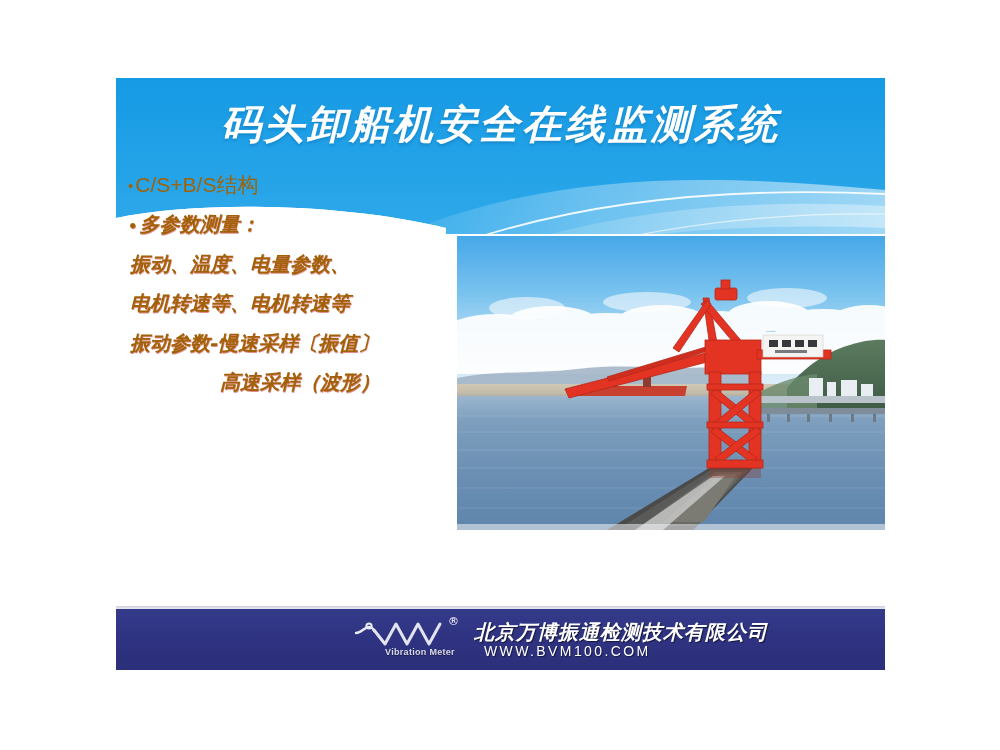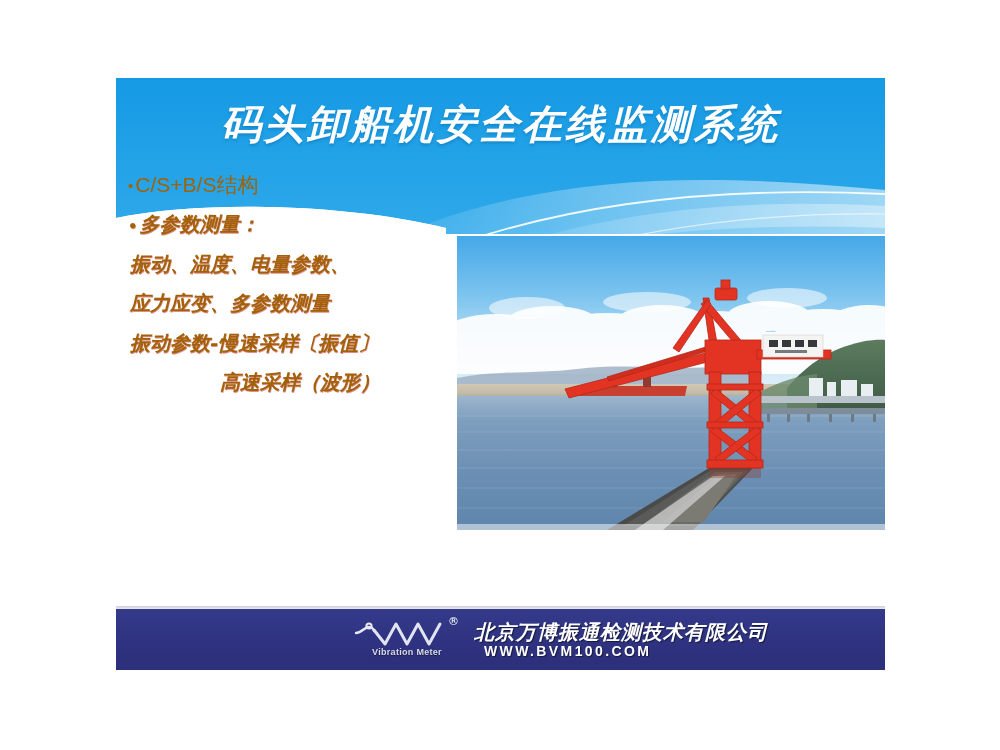--- a/index.html
+++ b/index.html
@@ -73,40 +73,40 @@
   }
   .footer{
     position:absolute;left:0;top:531px;width:769px;height:61px;
     background:linear-gradient(180deg,#343a8a 0%,#2e3280 55%,#2c2f79 100%);
   }
   .logo-wrap{
     position:absolute;left:236px;top:8px;width:118px;height:46px;
   }
   .logo-svg{position:absolute;left:0;top:0;width:110px;height:34px;}
   .logo-word{
-    position:absolute;left:3px;top:30px;width:104px;text-align:center;
+    position:absolute;left:16px;top:30px;width:104px;text-align:center;
     font-size:9px;font-weight:bold;color:#d9dbe8;letter-spacing:.3px;
     font-family:"Liberation Sans","DejaVu Sans",sans-serif;
     text-shadow:0 1px 1px rgba(0,0,0,.45);
   }
   .reg{
     position:absolute;left:96px;top:-2px;font-size:11px;color:#ffffff;
     font-family:"DejaVu Sans",sans-serif;
   }
   .co-name{
     position:absolute;left:358px;top:10px;
     font-family:"DejaVu Serif","Liberation Serif",serif;
     font-weight:bold;font-style:italic;font-size:20px;color:#ffffff;
     letter-spacing:1px;white-space:nowrap;
     text-shadow:1px 1px 1px rgba(0,0,0,.55);
   }
   .co-url{
     position:absolute;left:368px;top:34px;
     font-family:"Liberation Sans","DejaVu Sans",sans-serif;
-    font-weight:bold;font-size:14px;color:#ffffff;letter-spacing:2.4px;
+    font-weight:normal;font-size:14px;color:#ffffff;letter-spacing:2.4px;
     white-space:nowrap;text-shadow:1px 1px 1px rgba(0,0,0,.5);
   }
 </style>
 </head>
 <body>
 
 <div class="canvas">
   <div class="slide">
 
     <div class="sky"></div>
@@ -142,21 +142,21 @@
       <div class="bline latin">
         <span class="dot">•</span><span>C/S+B/S结构</span>
       </div>
       <div class="bline">
         <span class="dot">•</span><span>多参数测量：</span>
       </div>
       <div class="bline">
         <span class="dot"></span><span>振动、温度、电量参数、</span>
       </div>
       <div class="bline">
-        <span class="dot"></span><span>应力应变、多参数测量</span>
+        <span class="dot"></span><span>电机转速等、电机转速等</span>
       </div>
       <div class="bline">
         <span class="dot"></span><span>振动参数-慢速采样〔振值〕</span>
       </div>
       <div class="bline indent2">
         <span class="dot"></span><span>高速采样（波形）</span>
       </div>
     </div>
 
     <div class="photo">

